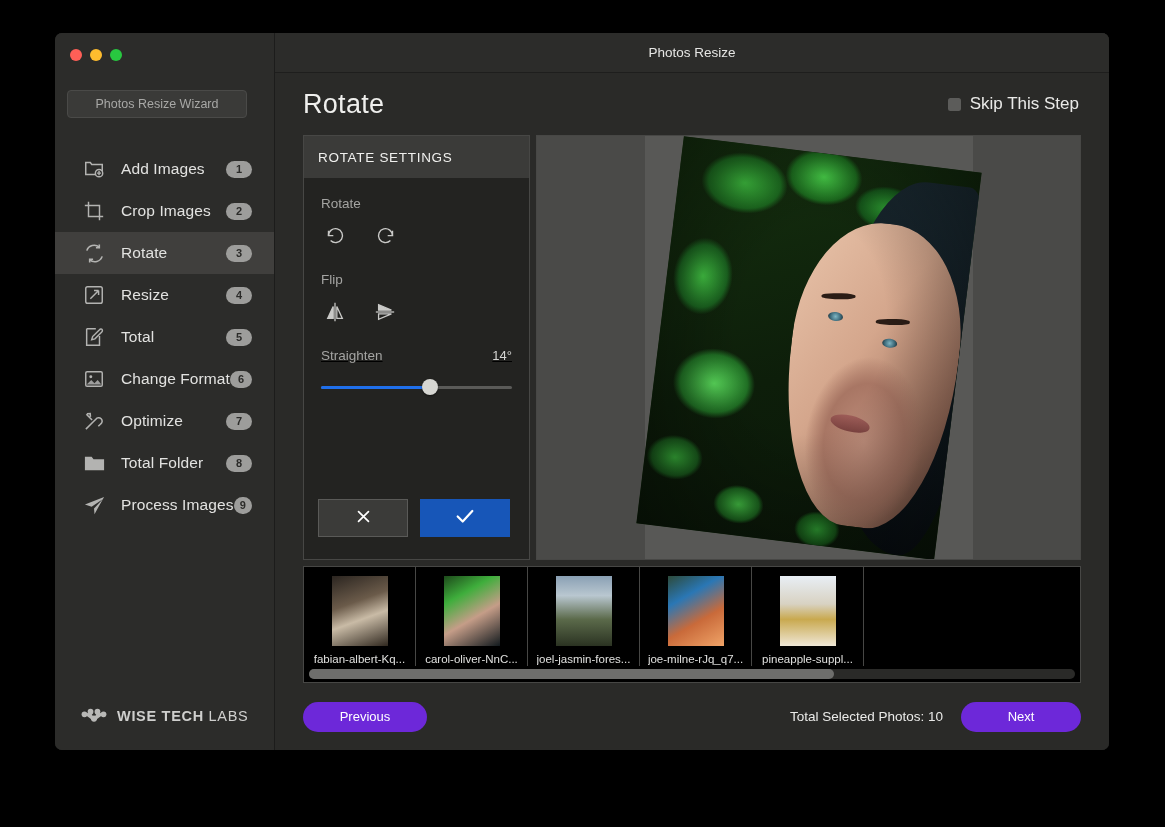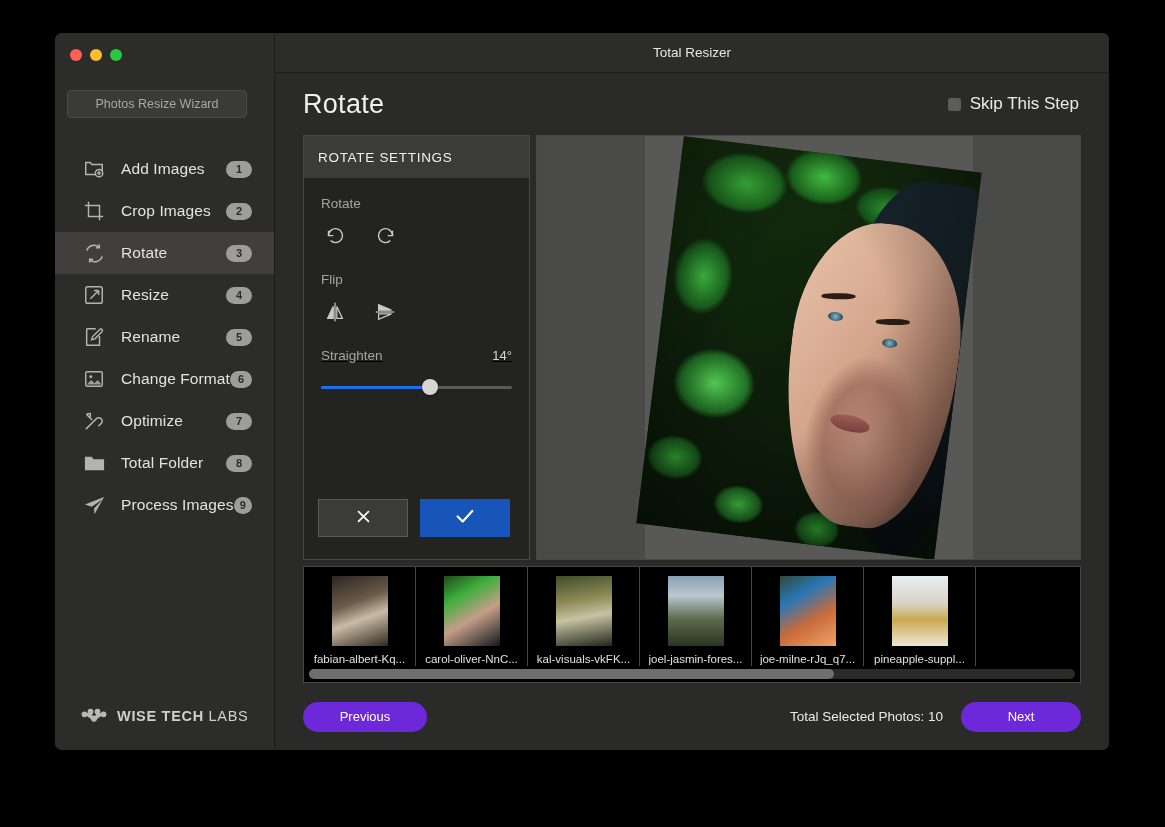--- a/index.html
+++ b/index.html
@@ -411,21 +411,21 @@
         <span class="nav-badge">4</span>
       </div>
 
       <div class="nav-item">
         <span class="nav-ico">
           <svg width="22" height="22" viewBox="0 0 24 24" fill="none" stroke="currentColor" stroke-width="1.6">
             <path d="M4 3h10M4 3v18h14V11"></path>
             <path d="M20.5 3.5a2 2 0 0 1 0 3L13 14l-3.5 1 1-3.5 7.5-7.5a2 2 0 0 1 2.5-.5z"></path>
           </svg>
         </span>
-        <span class="nav-label">Rename</span>
+        <span class="nav-label">Total</span>
         <span class="nav-badge">5</span>
       </div>
 
       <div class="nav-item">
         <span class="nav-ico">
           <svg width="22" height="22" viewBox="0 0 24 24" fill="none" stroke="currentColor" stroke-width="1.6">
             <rect x="3" y="4" width="18" height="16" rx="1.5"></rect>
             <circle cx="8.5" cy="9.5" r="1.6" fill="currentColor" stroke="none"></circle>
             <path d="M4 18l5-5 3.5 3.5L16 13l4 5" fill="currentColor" stroke="none" opacity=".85"></path>
           </svg>
@@ -480,21 +480,21 @@
       <span class="txt">
         <b>WISE TECH</b>
         <span>LABS</span>
       </span>
     </div>
   </div>
 
   <div id="main">
 
     <div id="titlebar">
-      <span>Total Resizer</span>
+      <span>Photos Resize</span>
     </div>
 
     <div id="pagehead">
       <div id="page-title">Rotate</div>
       <div id="skip-wrap">
         <span id="skip-box"></span>
         <span id="skip-label">Skip This Step</span>
       </div>
     </div>
 
@@ -590,24 +590,20 @@
 
         <div class="thumb">
           <div class="pic a1"></div>
           <div class="cap">fabian-albert-Kq...</div>
         </div>
         <div class="thumb">
           <div class="pic a2"></div>
           <div class="cap">carol-oliver-NnC...</div>
         </div>
         <div class="thumb">
-          <div class="pic a3"></div>
-          <div class="cap">kal-visuals-vkFK...</div>
-        </div>
-        <div class="thumb">
           <div class="pic a4"></div>
           <div class="cap">joel-jasmin-fores...</div>
         </div>
         <div class="thumb">
           <div class="pic a6"></div>
           <div class="cap">joe-milne-rJq_q7...</div>
         </div>
         <div class="thumb">
           <div class="pic a7"></div>
           <div class="cap">pineapple-suppl...</div>

